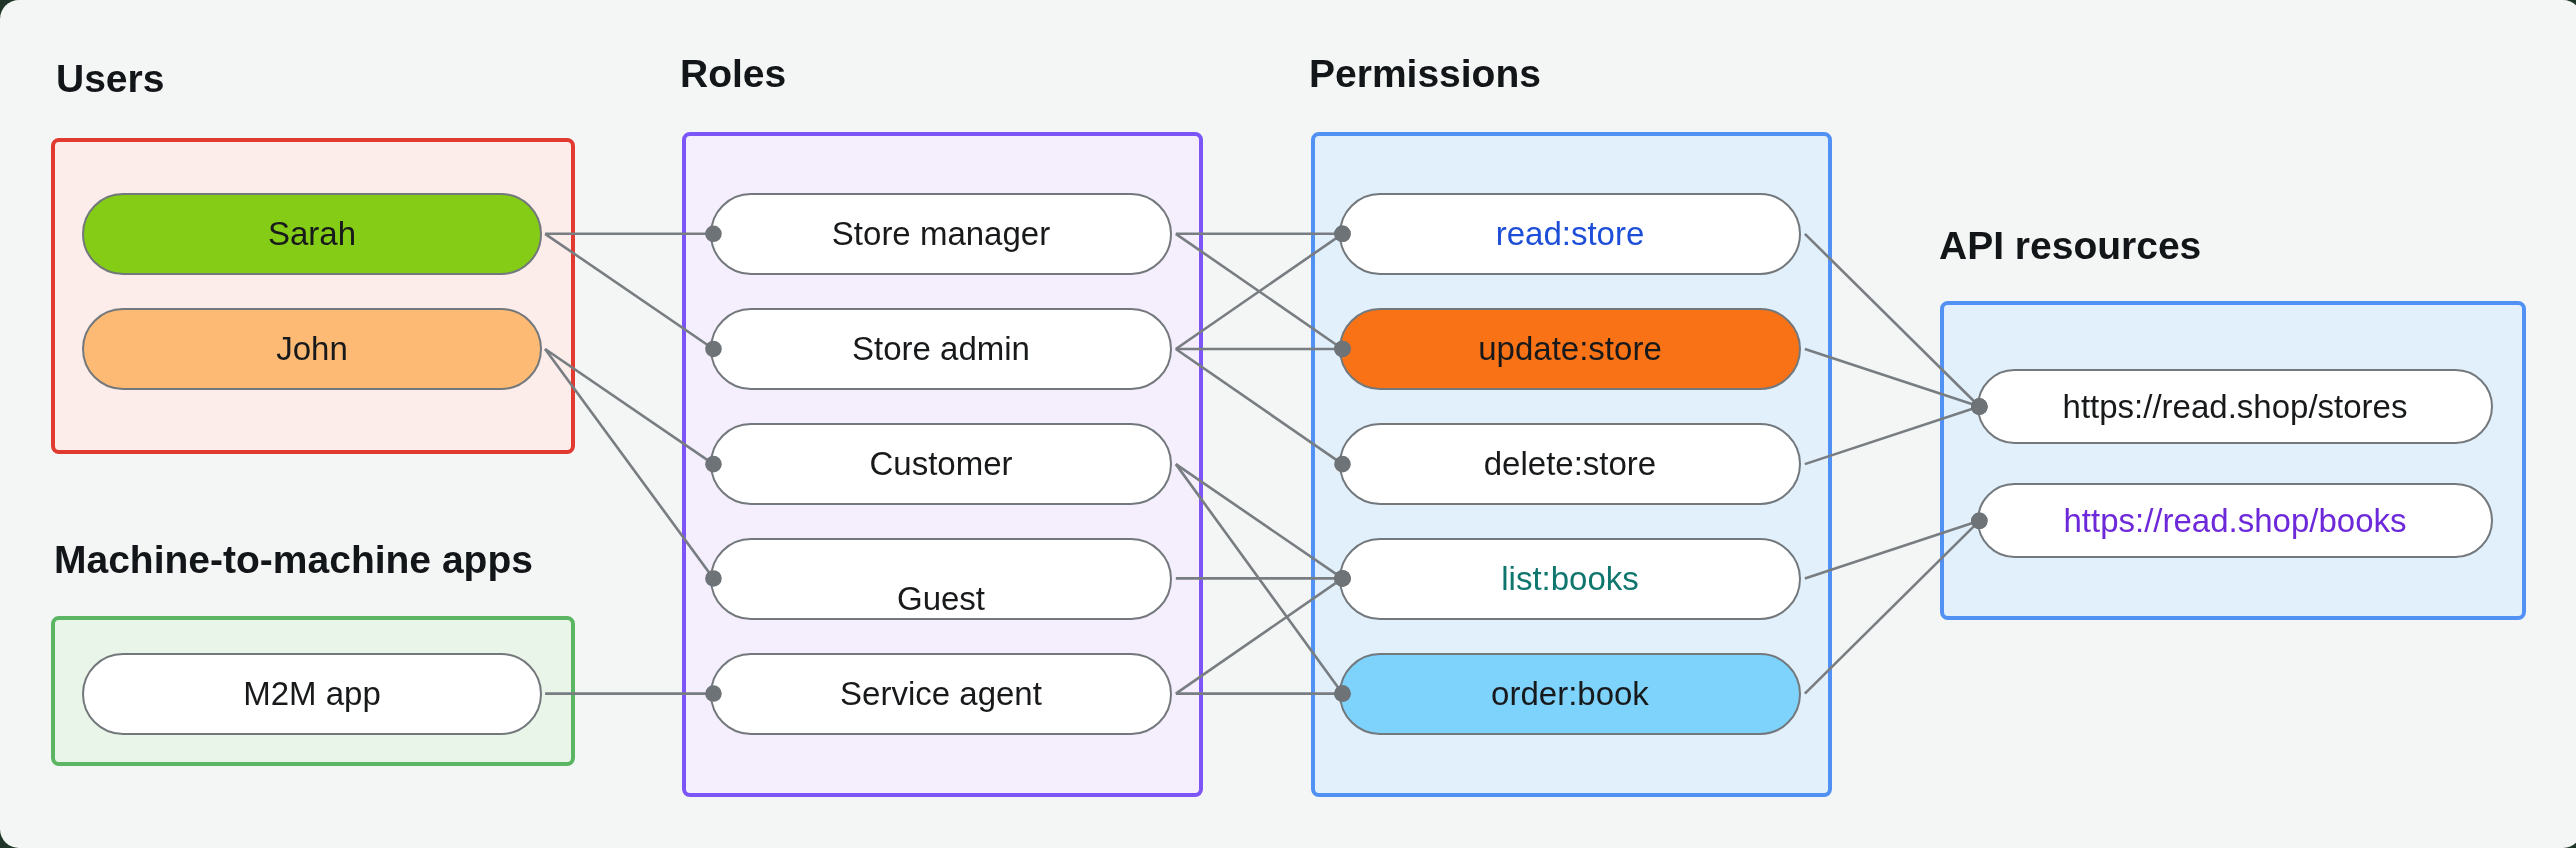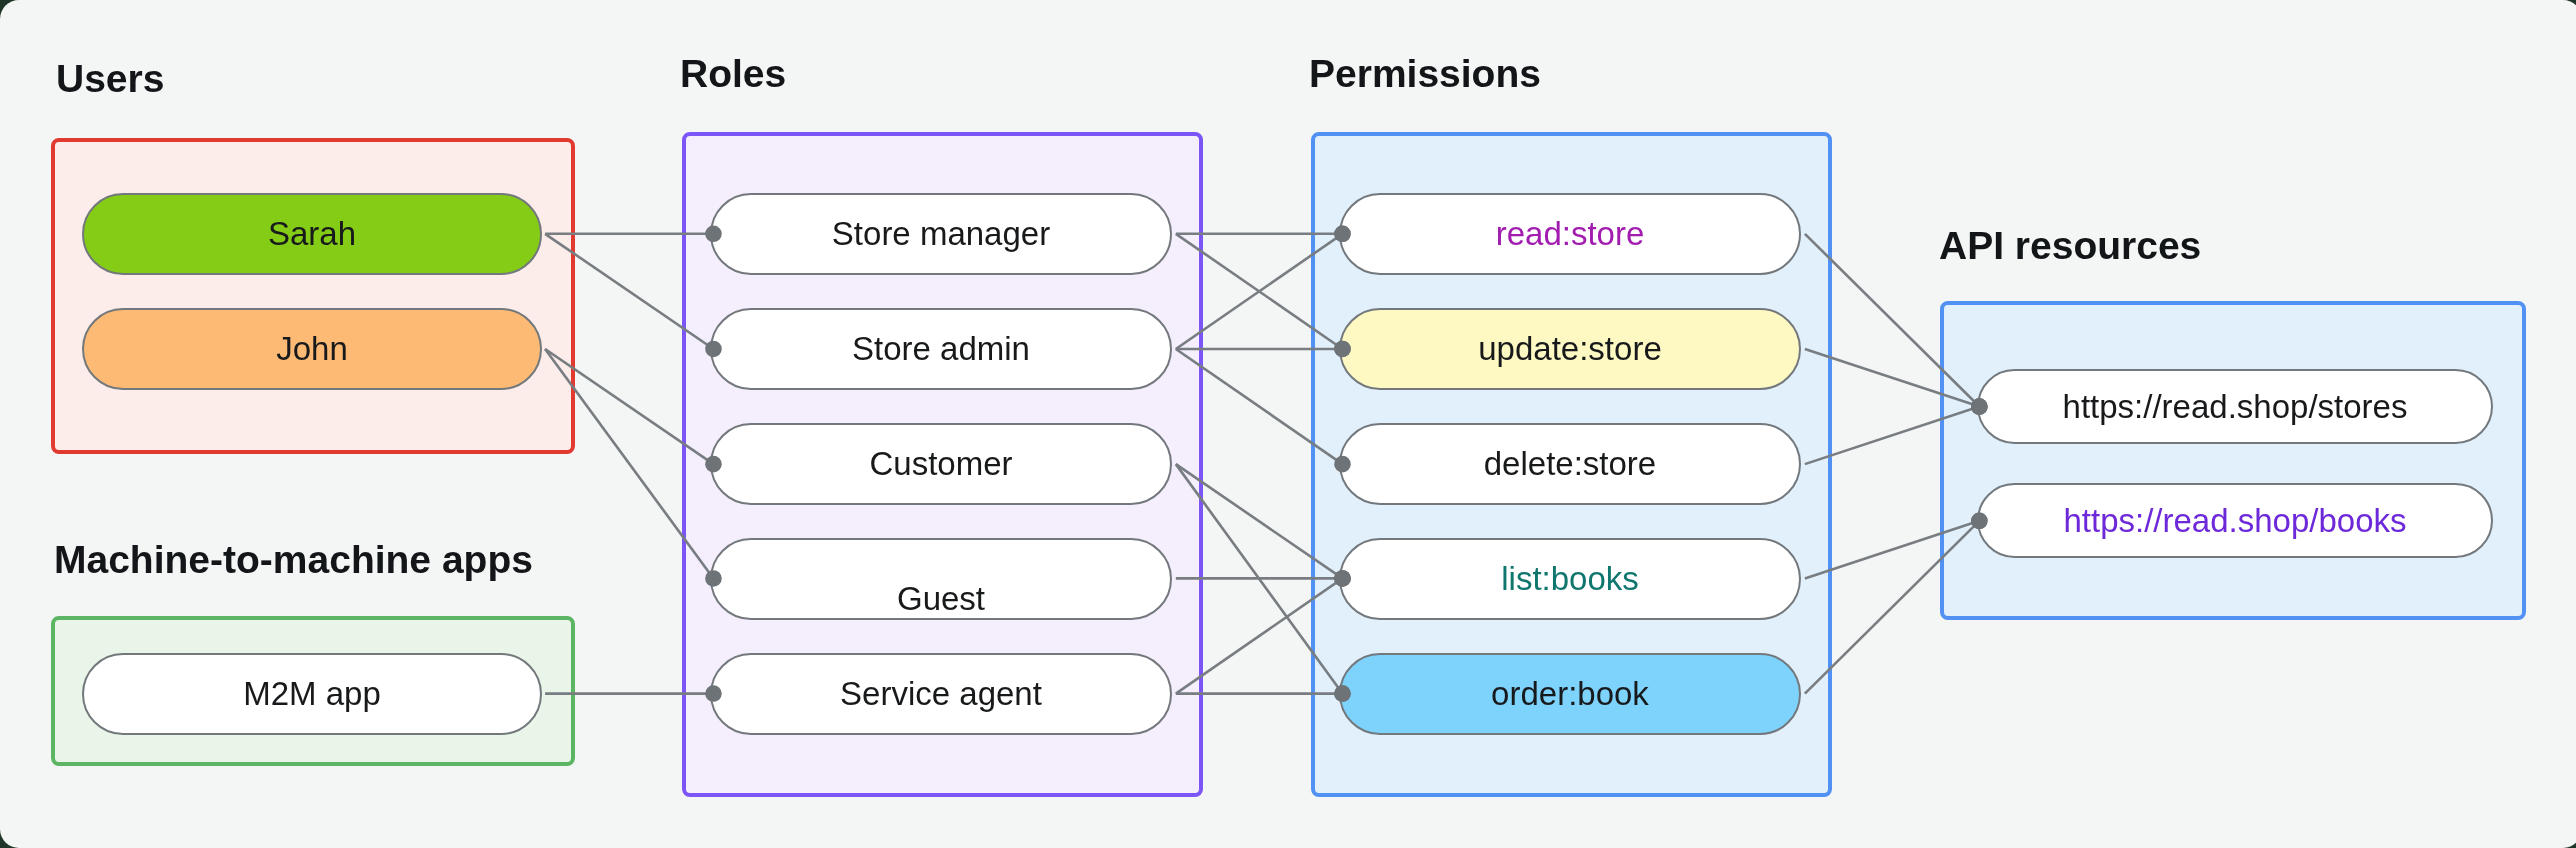--- a/index.html
+++ b/index.html
@@ -90,24 +90,24 @@
       </div>
       <div class="node" style="left: 710px; top: 423px; width: 462px; height: 82px; background: rgb(255, 255, 255); border-color: rgb(115, 120, 124); color: rgb(23, 25, 27);">
         <span>Customer</span>
       </div>
       <div class="node" style="left: 710px; top: 538px; width: 462px; height: 82px; background: rgb(255, 255, 255); border-color: rgb(115, 120, 124); color: rgb(23, 25, 27); align-items: flex-end;">
         <span>Guest</span>
       </div>
       <div class="node" style="left: 710px; top: 653px; width: 462px; height: 82px; background: rgb(255, 255, 255); border-color: rgb(115, 120, 124); color: rgb(23, 25, 27);">
         <span>Service agent</span>
       </div>
-      <div class="node" style="left: 1339px; top: 193px; width: 462px; height: 82px; background: rgb(255, 255, 255); border-color: rgb(115, 120, 124); color: #a21caf;">
+      <div class="node" style="left: 1339px; top: 193px; width: 462px; height: 82px; background: rgb(255, 255, 255); border-color: rgb(115, 120, 124); color: #1d4ed8;">
         <span>read:store</span>
       </div>
-      <div class="node" style="left: 1339px; top: 308px; width: 462px; height: 82px; background: #fef9c3; border-color: rgb(115, 120, 124); color: rgb(23, 25, 27); text-align: center;">
+      <div class="node" style="left: 1339px; top: 308px; width: 462px; height: 82px; background: #f97316; border-color: rgb(115, 120, 124); color: rgb(23, 25, 27); text-align: center;">
         <span>update:store</span>
       </div>
       <div class="node" style="left: 1339px; top: 423px; width: 462px; height: 82px; background: rgb(255, 255, 255); border-color: rgb(115, 120, 124); color: rgb(23, 25, 27);">
         <span>delete:store</span>
       </div>
       <div class="node" style="left: 1339px; top: 538px; width: 462px; height: 82px; background: rgb(255, 255, 255); border-color: rgb(115, 120, 124); color: #0f766e;">
         <span>list:books</span>
       </div>
       <div class="node" style="left: 1339px; top: 653px; width: 462px; height: 82px; background: #7dd3fc; border-color: rgb(115, 120, 124); color: rgb(23, 25, 27);">
         <span>order:book</span>

